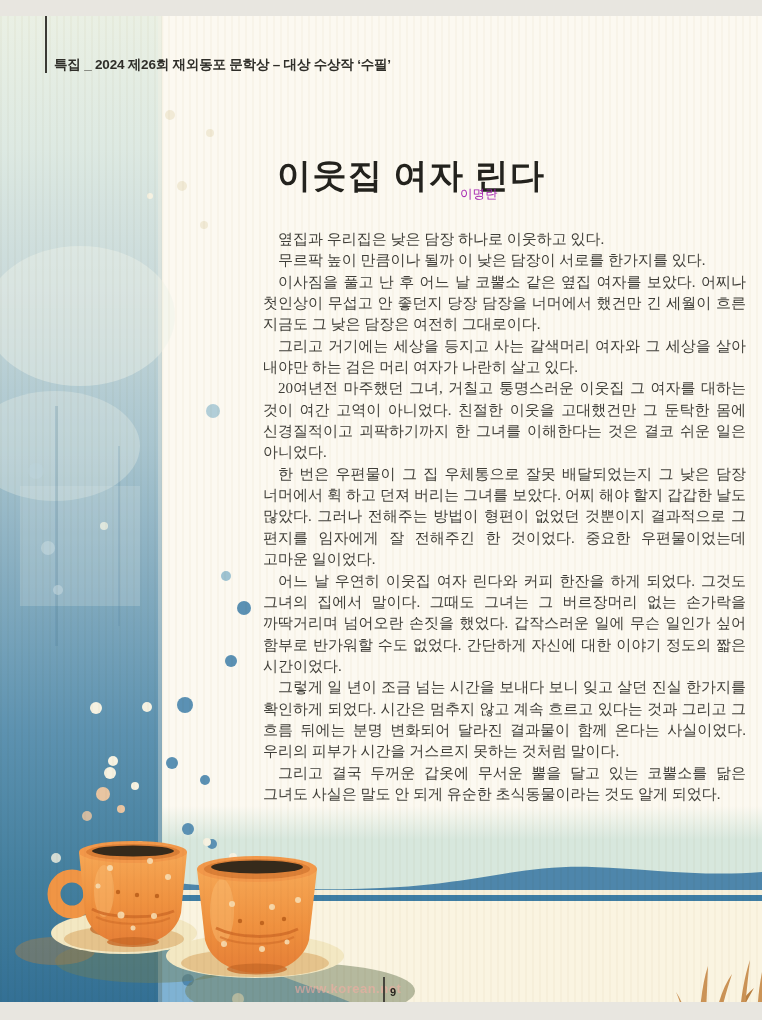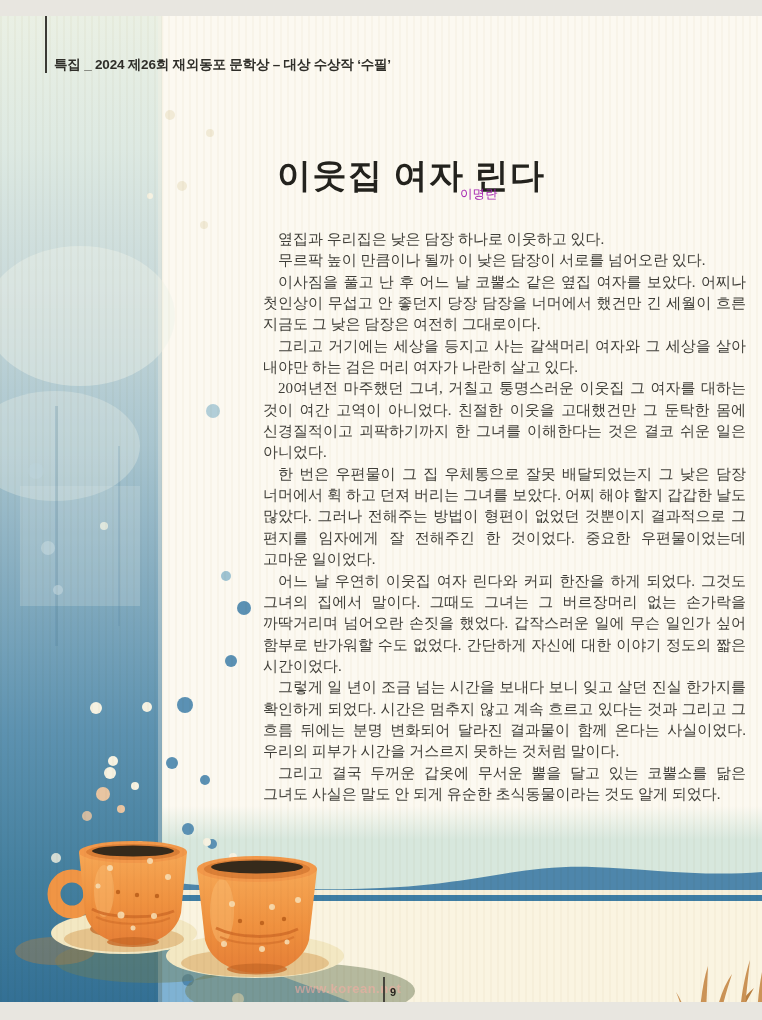--- a/index.html
+++ b/index.html
@@ -213,21 +213,21 @@
 
   <div class="texture"></div>
 
   <div class="header-rule"></div>
   <div class="header-label">특집 _ 2024 제26회 재외동포 문학상 – 대상 수상작 ‘수필’</div>
 
   <h1 class="title">이웃집 여자 린다</h1>
   <div class="author">이명란</div>
   <div class="article-body">
       <p class="para">옆집과 우리집은 낮은 담장 하나로 이웃하고 있다.</p>
-      <p class="para">무르팍 높이 만큼이나 될까 이 낮은 담장이 서로를 넘어오란 있다.</p>
+      <p class="para">무르팍 높이 만큼이나 될까 이 낮은 담장이 서로를 한가지를 있다.</p>
       <p class="para">이사짐을 풀고 난 후 어느 날 코뿔소 같은 옆집 여자를 보았다. 어찌나 첫인상이 무섭고 안 좋던지 당장 담장을 너머에서 했건만 긴 세월이 흐른 지금도 그 낮은 담장은 여전히 그대로이다.</p>
       <p class="para">그리고 거기에는 세상을 등지고 사는 갈색머리 여자와 그 세상을 살아 내야만 하는 검은 머리 여자가 나란히 살고 있다.</p>
       <p class="para">20여년전 마주했던 그녀, 거칠고 퉁명스러운 이웃집 그 여자를 대하는 것이 여간 고역이 아니었다. 친절한 이웃을 고대했건만 그 둔탁한 몸에 신경질적이고 괴팍하기까지 한 그녀를 이해한다는 것은 결코 쉬운 일은 아니었다.</p>
       <p class="para">한 번은 우편물이 그 집 우체통으로 잘못 배달되었는지 그 낮은 담장 너머에서 휙 하고 던져 버리는 그녀를 보았다. 어찌 해야 할지 갑갑한 날도 많았다. 그러나 전해주는 방법이 형편이 없었던 것뿐이지 결과적으로 그 편지를 임자에게 잘 전해주긴 한 것이었다. 중요한 우편물이었는데 고마운 일이었다.</p>
       <p class="para">어느 날 우연히 이웃집 여자 린다와 커피 한잔을 하게 되었다. 그것도 그녀의 집에서 말이다. 그때도 그녀는 그 버르장머리 없는 손가락을 까딱거리며 넘어오란 손짓을 했었다. 갑작스러운 일에 무슨 일인가 싶어 함부로 반가워할 수도 없었다. 간단하게 자신에 대한 이야기 정도의 짧은 시간이었다.</p>
       <p class="para">그렇게 일 년이 조금 넘는 시간을 보내다 보니 잊고 살던 진실 한가지를 확인하게 되었다. 시간은 멈추지 않고 계속 흐르고 있다는 것과 그리고 그 흐름 뒤에는 분명 변화되어 달라진 결과물이 함께 온다는 사실이었다. 우리의 피부가 시간을 거스르지 못하는 것처럼 말이다.</p>
       <p class="para">그리고 결국 두꺼운 갑옷에 무서운 뿔을 달고 있는 코뿔소를 닮은 그녀도 사실은 말도 안 되게 유순한 초식동물이라는 것도 알게 되었다.</p>
     </div>
 
   <div class="watermark">www.korean.net</div>

